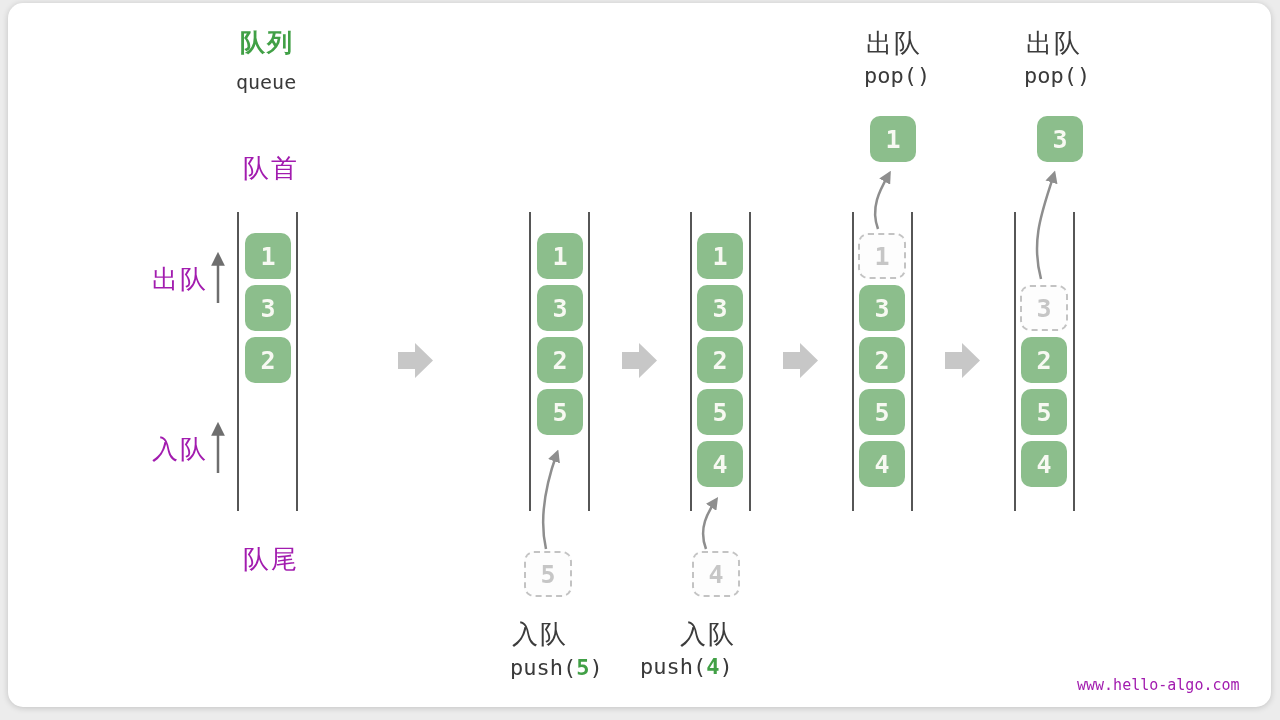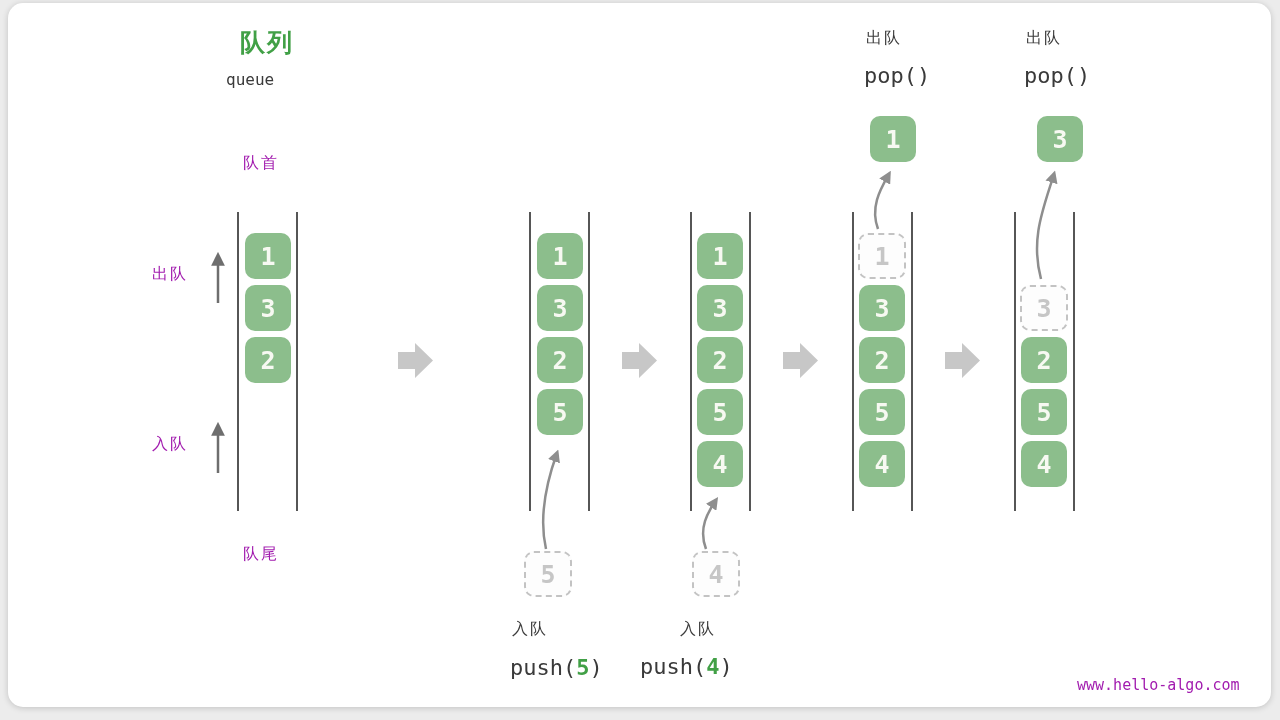--- a/index.html
+++ b/index.html
@@ -9,25 +9,25 @@
     background:#ececec;
     overflow:hidden;
     font-family:"Liberation Sans", sans-serif;
   }
   .card{
     position:absolute;left:8px;top:3px;width:1263px;height:704px;
     background:#ffffff;border-radius:15px;
     box-shadow:0 1px 6px rgba(0,0,0,0.18);
   }
   .abs{position:absolute;}
-  .zh{color:#3c3c3c;font-size:16px;line-height:1;letter-spacing:2px;white-space:nowrap;}
+  .zh{color:#3c3c3c;font-size:26px;line-height:1;letter-spacing:2px;white-space:nowrap;}
   .zh-bold{font-weight:normal;color:#a21caf;}
   .mono{font-family:"DejaVu Sans Mono", monospace;color:#3a3a3a;font-size:22px;line-height:1;white-space:nowrap;}
   .title-zh{left:240px;top:30px;font-size:25px;font-weight:bold;color:#41a046;letter-spacing:2px;}
-  .title-en{left:226px;top:72px;font-size:16px;}
+  .title-en{left:236px;top:72px;font-size:20px;}
   .label-front{left:243px;top:155px;}
   .label-rear{left:243px;top:546px;}
   .label-deq-side{left:152px;top:266px;}
   .label-enq-side{left:152px;top:436px;}
   .channel{
     position:absolute;top:212px;width:61px;height:299px;
     border-left:2px solid #565656;border-right:2px solid #565656;
     box-sizing:border-box;background:transparent;
   }
   .ch1{left:237px;} .ch2{left:529px;} .ch3{left:690px;} .ch4{left:852px;} .ch5{left:1014px;}

